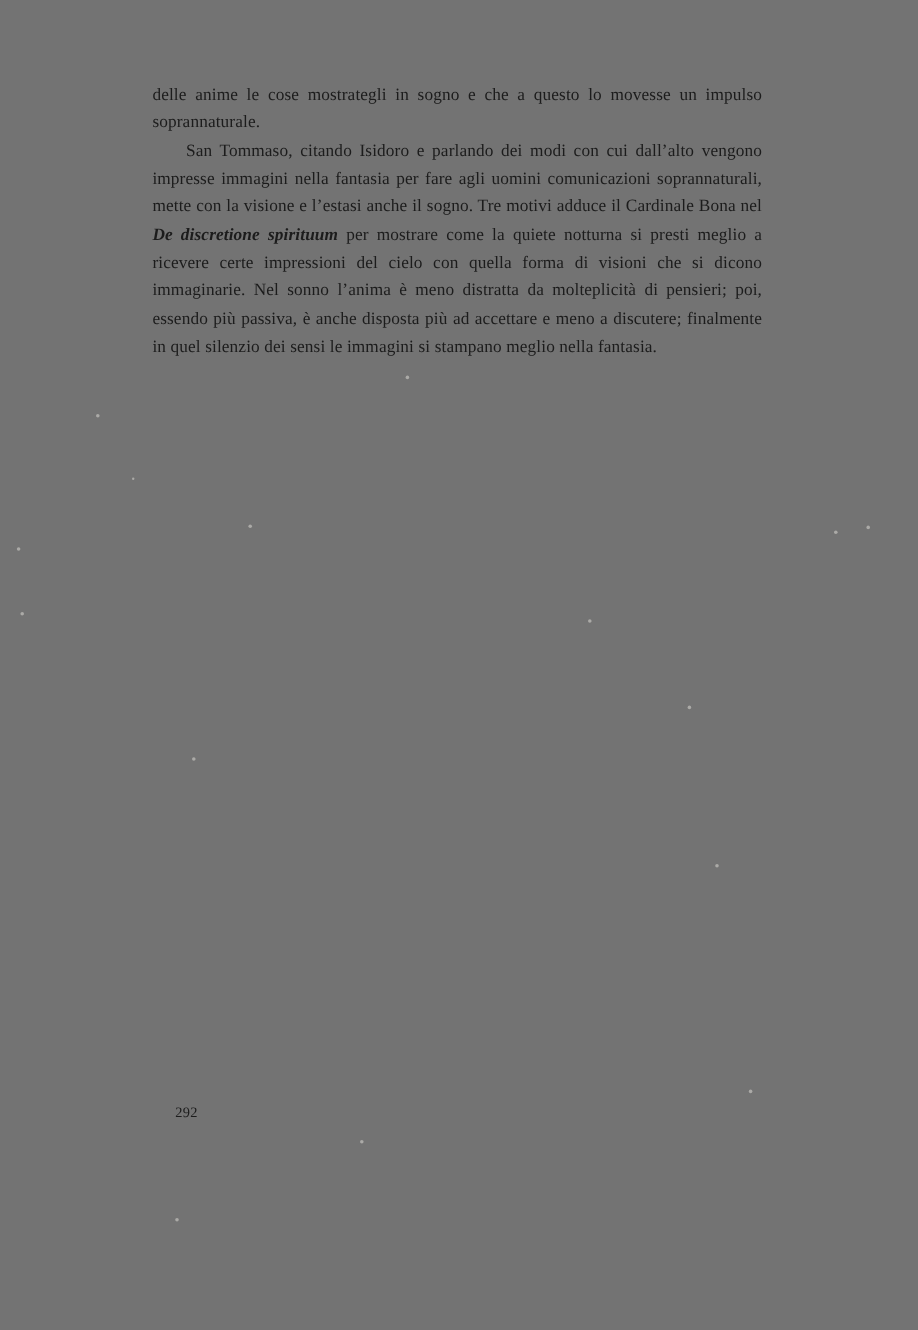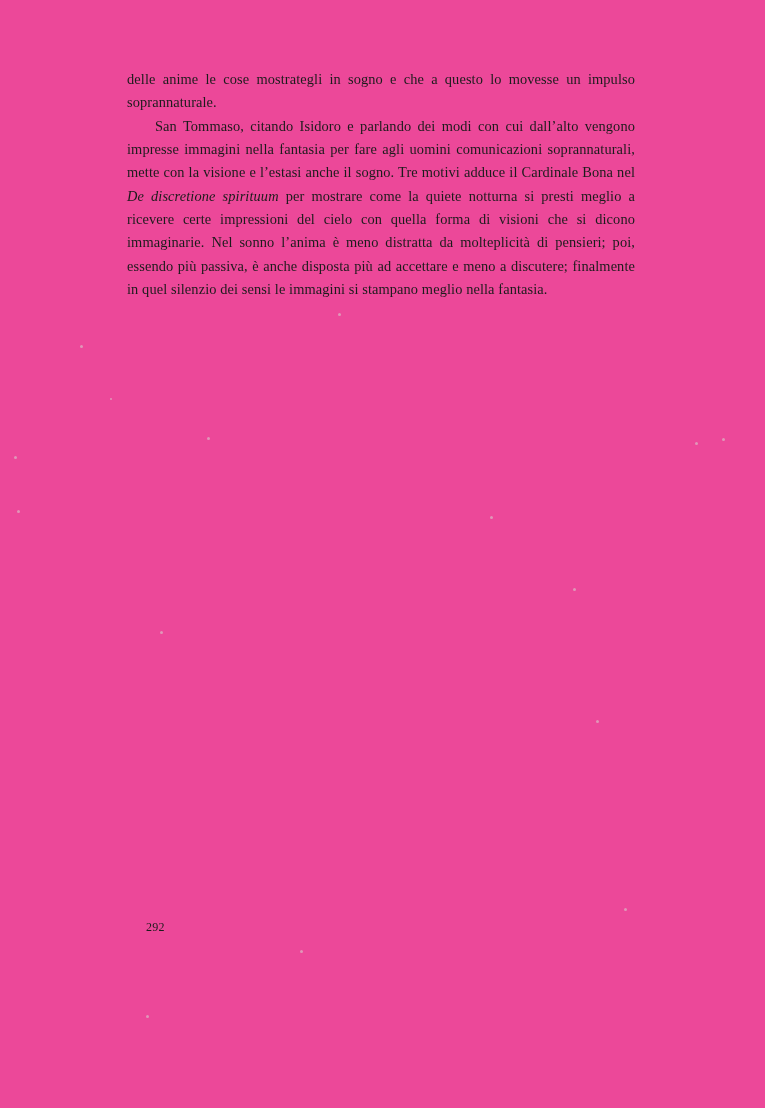--- a/index.html
+++ b/index.html
@@ -15,21 +15,21 @@
     position: relative;
     overflow: hidden;
   }
 
   .page {
     position: absolute;
     left: 0;
     top: 0;
     width: 765px;
     height: 1108px;
-    background: #ec4899;
+    background: #737373;
   }
 
   .text-block {
     position: absolute;
     left: 127px;
     top: 68px;
     width: 508px;
   }
 
   .para {
@@ -41,20 +41,21 @@
     color: #1c1c1c;
     letter-spacing: 0.1px;
   }
 
   .para.indented {
     text-indent: 28px;
   }
 
   .para em {
     font-style: italic;
+    font-weight: bold;
   }
 
   .page-number {
     position: absolute;
     left: 146px;
     top: 920px;
     font-size: 12px;
     color: #1c1c1c;
     letter-spacing: 0.3px;
   }

